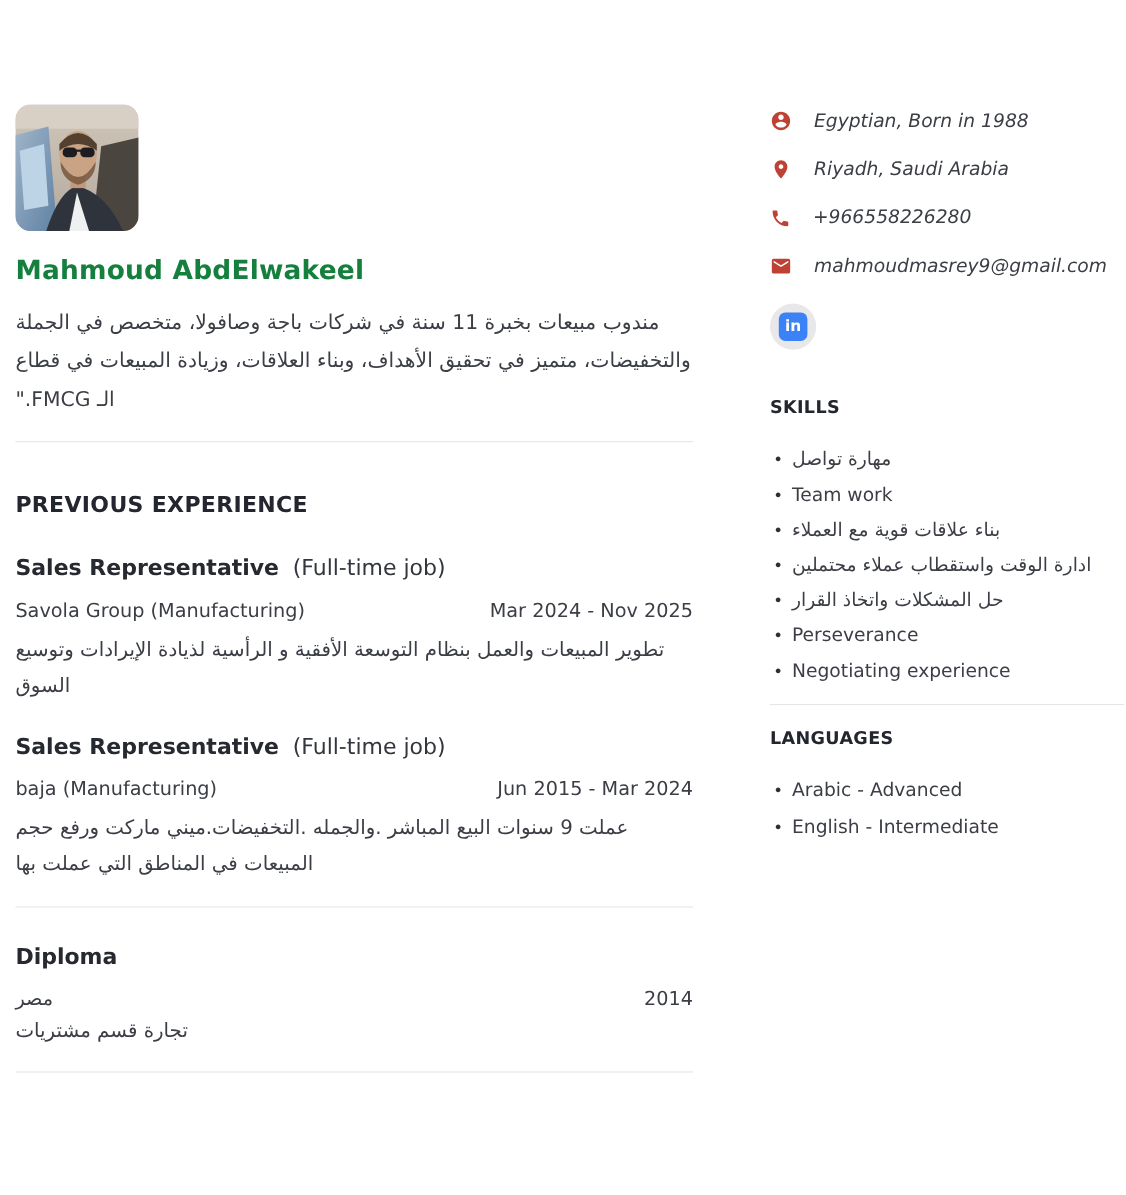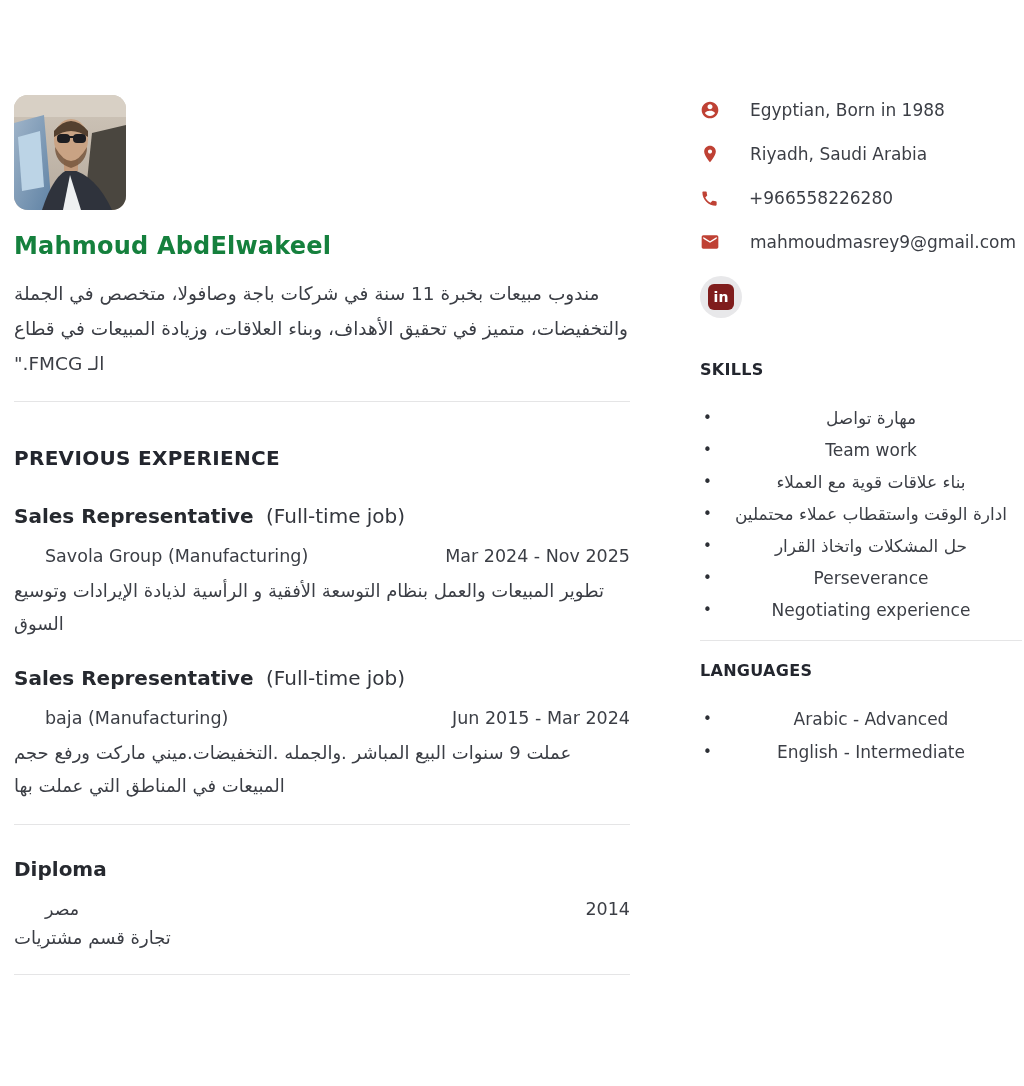--- a/index.html
+++ b/index.html
@@ -30,49 +30,49 @@
     margin-top:44px; font-size:20px; font-weight:bold; color:#23262e; letter-spacing:.3px;
   }
 
   .job { margin-top:34px; }
   .job + .job { margin-top:26px; }
   .job-title-row { font-size:20px; color:#26292f; }
   .job-title { font-weight:bold; }
   .job-type { font-weight:normal; color:#33363d; margin-left:6px; }
   .meta-row {
     margin-top:18px; display:flex; justify-content:space-between;
-    font-size:17.5px; color:#3b3e45;margin-left:31px;
+    font-size:17.5px; color:#3b3e45;
   }
   .job-desc {
     margin-top:8px; font-size:18px; line-height:33px; color:#3b3e45;
     direction:rtl; text-align:left;
   }
 
   .edu { margin-top:32px; }
   .edu-degree { font-size:20px; font-weight:bold; color:#26292f; }
   .edu-field { margin-top:8px; font-size:18px; color:#3b3e45; direction:rtl; text-align:left; }
 
-  .contact-row { display:flex; align-items:center; gap:30px; margin-bottom:24px; }
+  .contact-row { display:flex; align-items:center; gap:20px; margin-bottom:24px;font-style:italic; }
   .contact-row svg { flex:0 0 auto; display:block; }
   .contact-text { font-size:17px; color:#3b3e45; white-space:nowrap; }
 
   .linkedin-badge {
     margin-top:4px; width:42px; height:42px; border-radius:50%;
     background:#e8e8ea; display:flex; align-items:center; justify-content:center;
     cursor:pointer;
   }
   .linkedin-inner {
-    width:26px; height:26px; border-radius:6px; background:#7f1d1d;
+    width:26px; height:26px; border-radius:6px; background:#3b82f6;
     color:#ffffff; font-size:14px; font-weight:bold; line-height:26px; text-align:center;
   }
 
   .rc-heading { margin-top:42px; font-size:16px; font-weight:bold; color:#23262e; letter-spacing:.3px; }
   .rc-div { margin-top:20px; height:1px; background:#e5e5e6; }
 
-  ul.plain { list-style:none; margin-top:30px;text-align:center; }
+  ul.plain { list-style:none; margin-top:30px; }
   ul.plain li {
     position:relative; padding-left:20px; font-size:17px; color:#3b3e45;
     line-height:19px; margin-bottom:13px;
   }
   ul.plain li::before {
     content:"•"; position:absolute; left:3px; top:0; color:#2c2f35; font-size:15px;
   }
   ul.langs { margin-top:30px; }
   ul.langs li { margin-bottom:14px; }
 </style>

